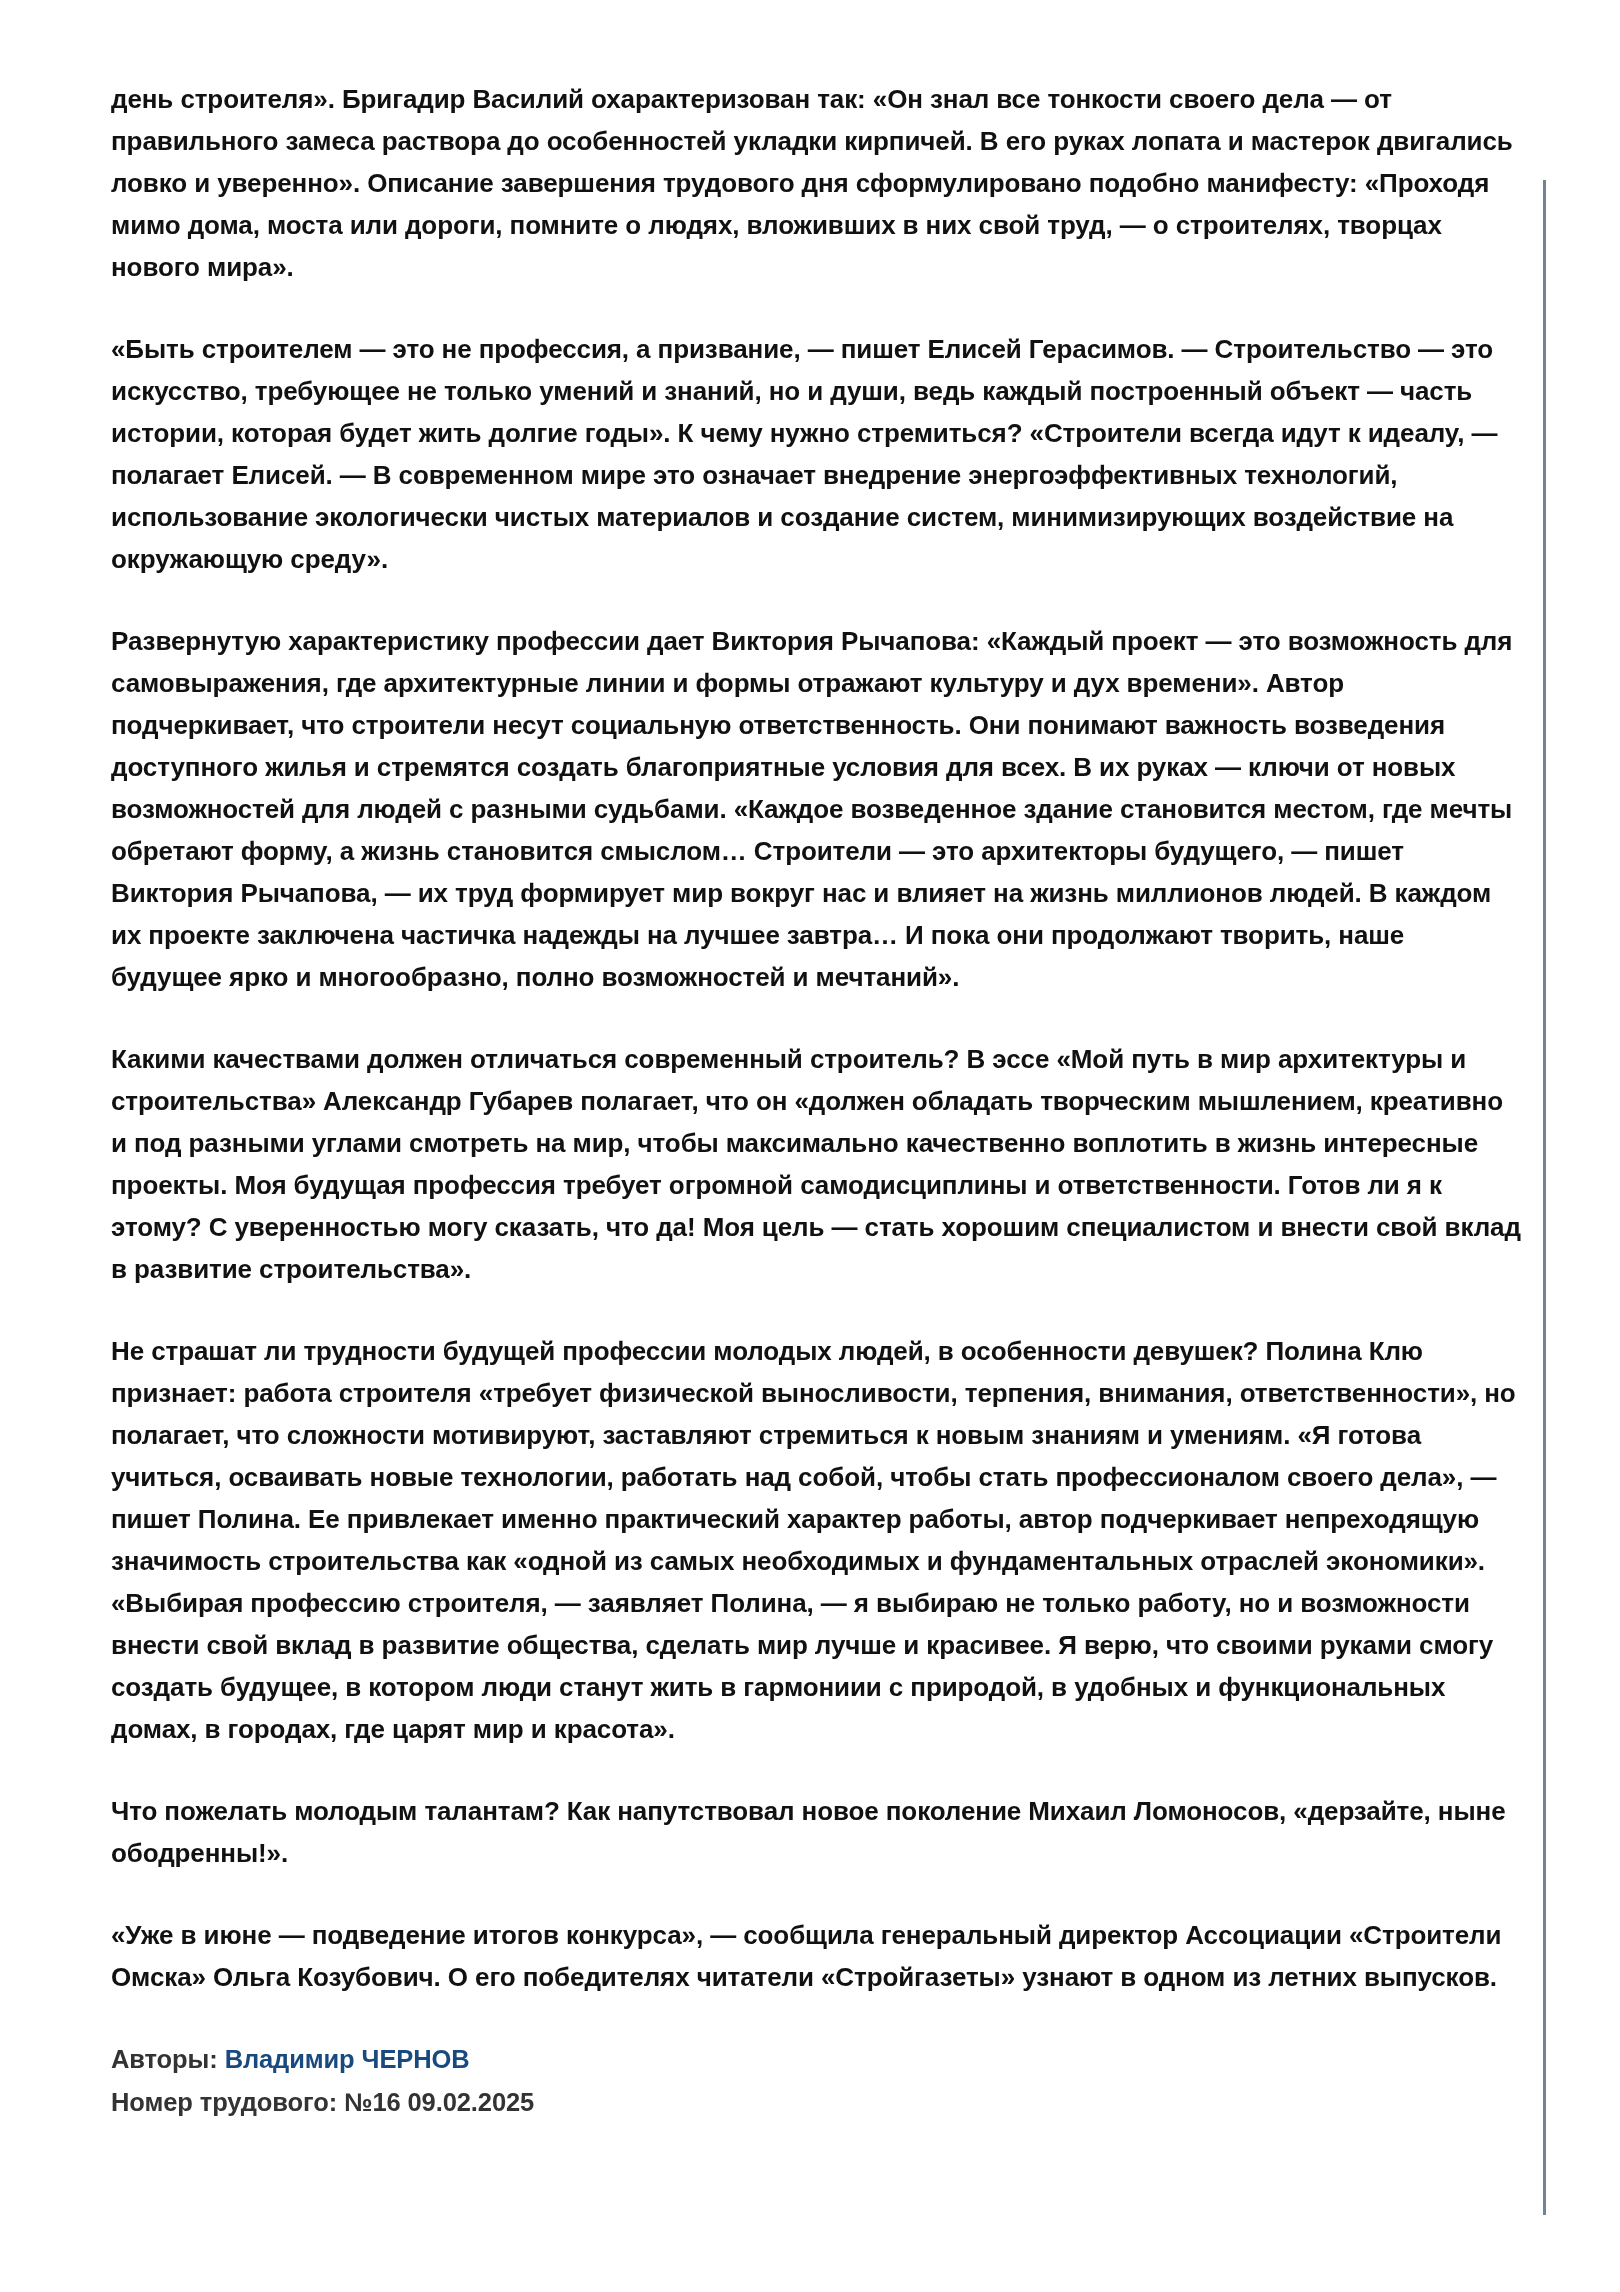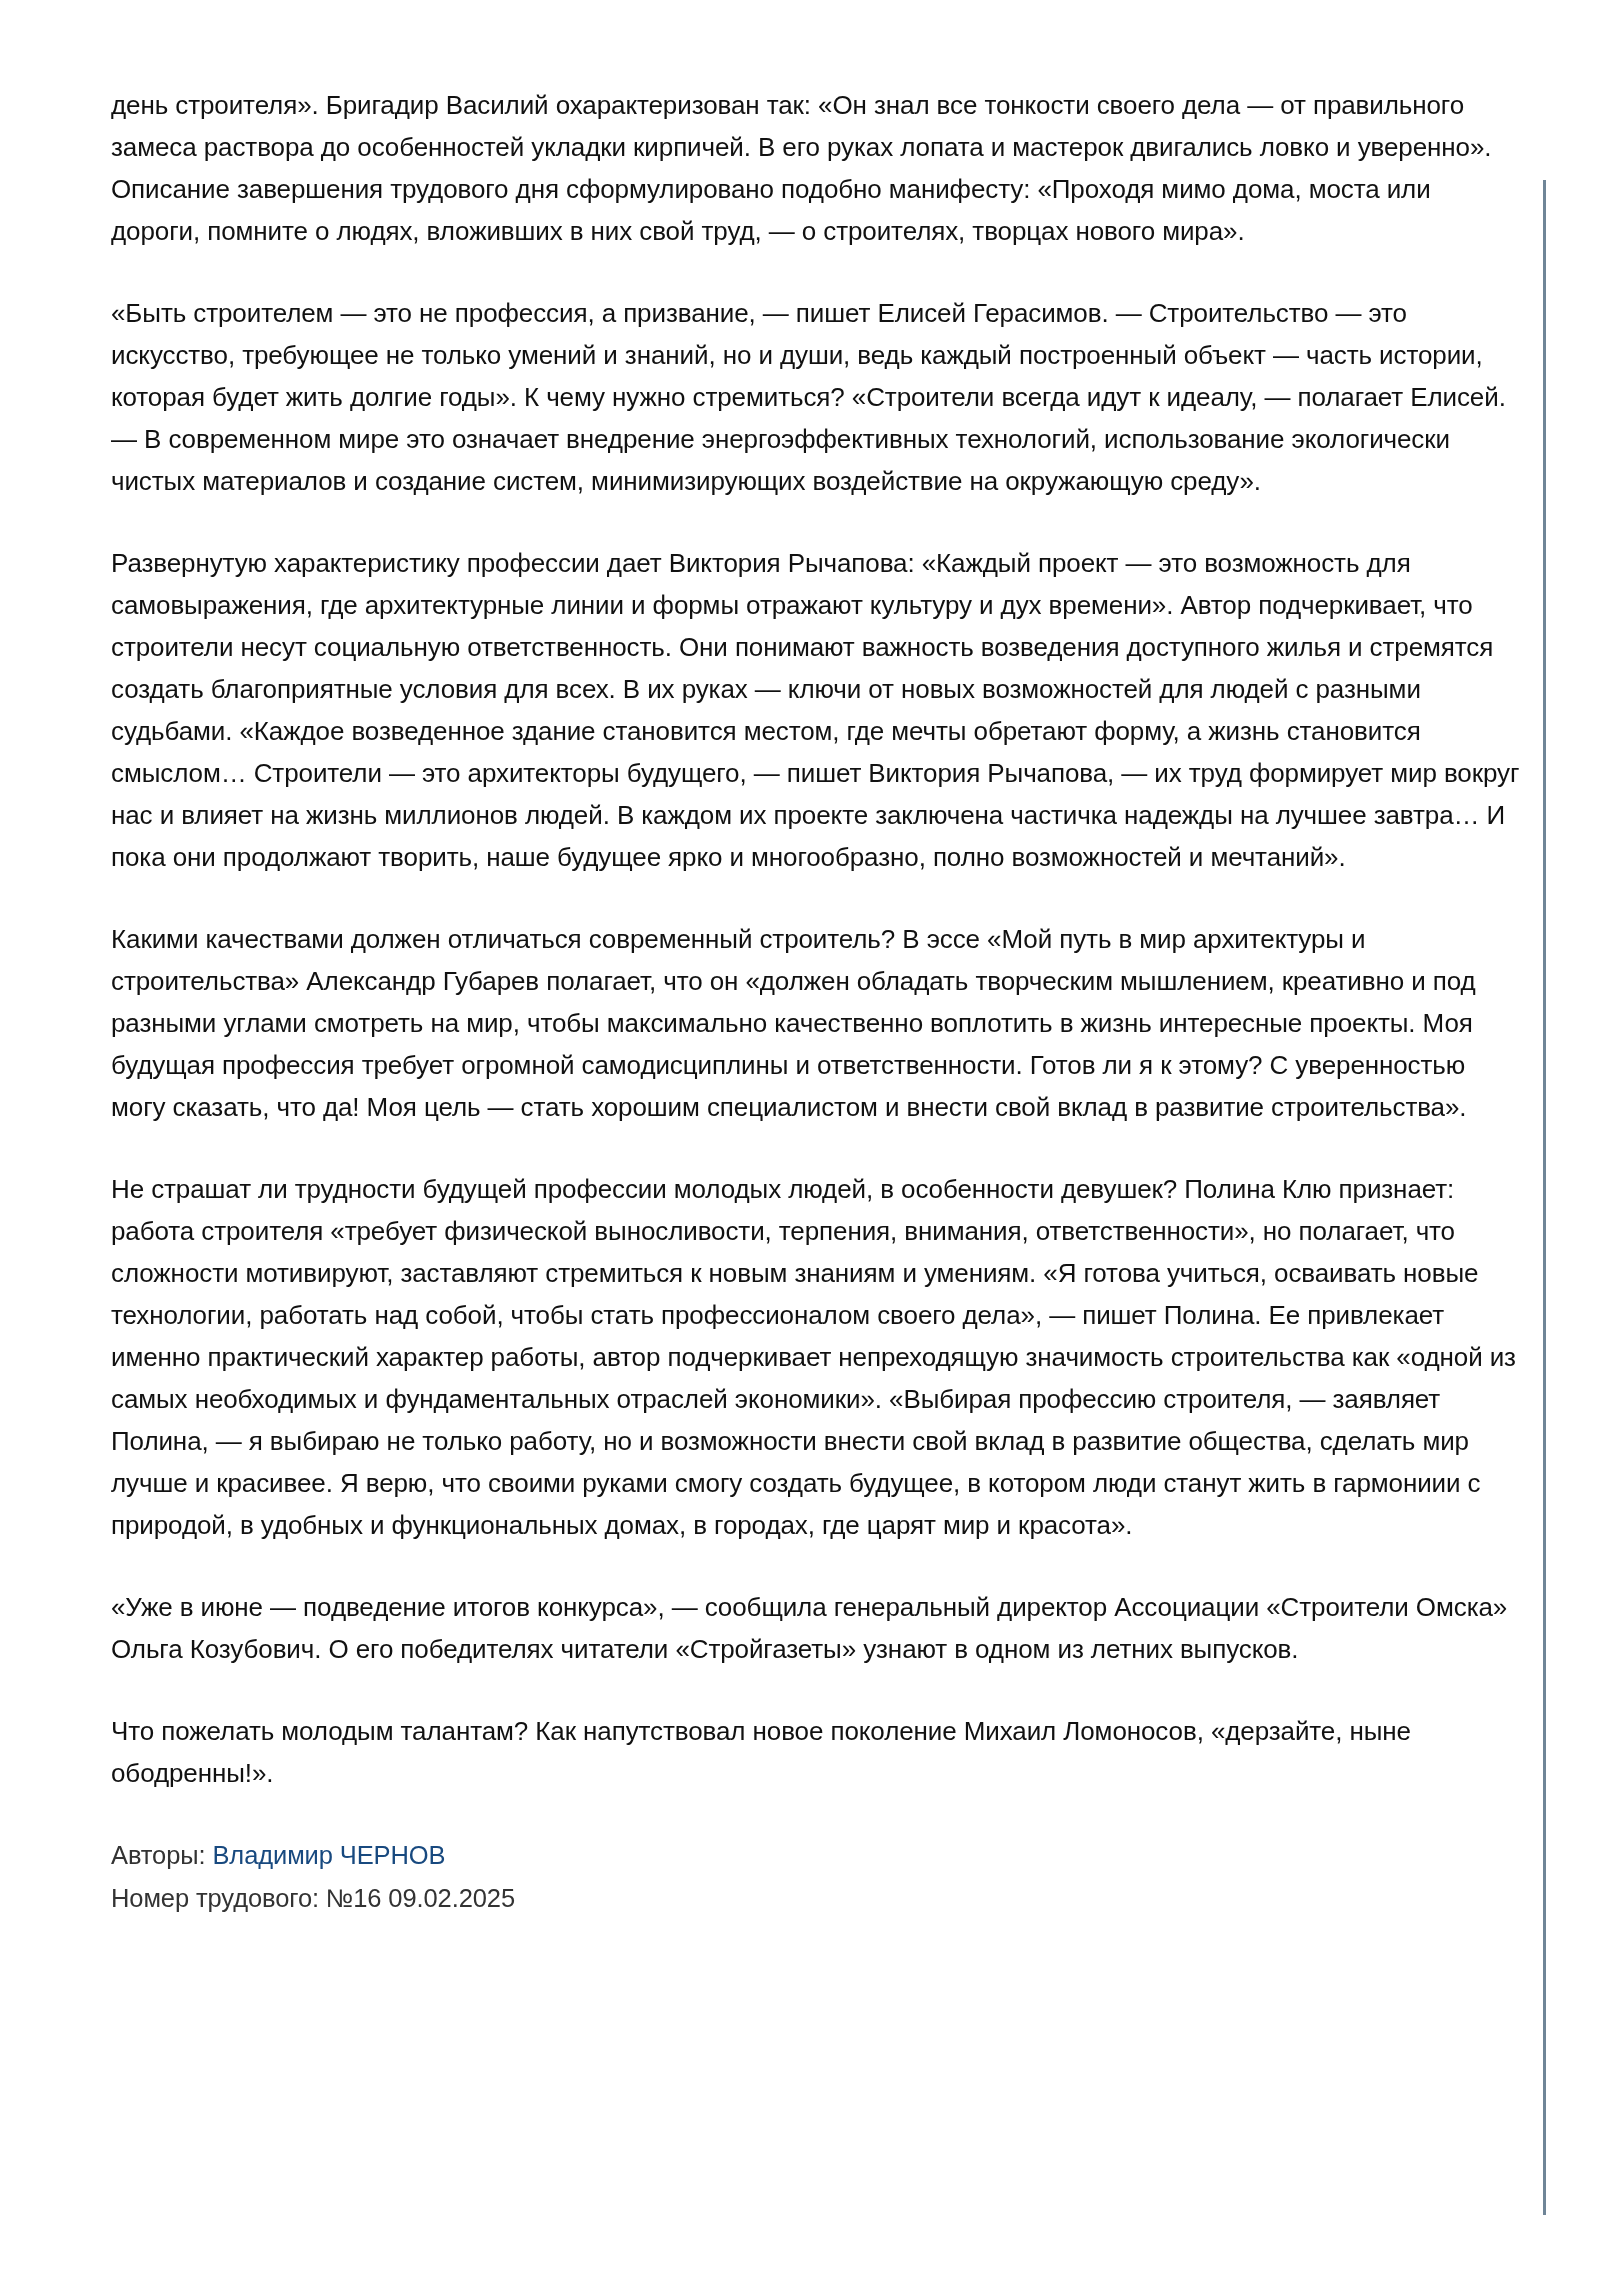--- a/index.html
+++ b/index.html
@@ -10,26 +10,27 @@
   body {
     width: 1620px;
     height: 2293px;
     position: relative;
     overflow: hidden;
     font-family: "Liberation Sans", sans-serif;
   }
   .article {
     position: absolute;
     left: 111px;
-    top: 84px;
+    top: 78px;
     width: 1411px;
     color: #111111;
     font-size: 26px;
     line-height: 42px;
     letter-spacing: -0.1px;
+    font-weight: bold;
   }
   .article p {
     margin: 0 0 40px 0;
     padding: 0;
   }
   .meta {
     margin-top: 12px;
     font-size: 25.5px;
     line-height: 43px;
     color: #333333;
@@ -49,22 +50,22 @@
 </style>
 </head>
 <body>
 
 <div class="article">
   <p>день строителя». Бригадир Василий охарактеризован так: «Он знал все тонкости своего дела — от правильного замеса раствора до особенностей укладки кирпичей. В его руках лопата и мастерок двигались ловко и уверенно». Описание завершения трудового дня сформулировано подобно манифесту: «Проходя мимо дома, моста или дороги, помните о людях, вложивших в них свой труд, — о строителях, творцах нового мира».</p>
   <p>«Быть строителем — это не профессия, а призвание, — пишет Елисей Герасимов. — Строительство — это искусство, требующее не только умений и знаний, но и души, ведь каждый построенный объект — часть истории, которая будет жить долгие годы». К чему нужно стремиться? «Строители всегда идут к идеалу, — полагает Елисей. — В современном мире это означает внедрение энергоэффективных технологий, использование экологически чистых материалов и создание систем, минимизирующих воздействие на окружающую среду».</p>
   <p>Развернутую характеристику профессии дает Виктория Рычапова: «Каждый проект — это возможность для самовыражения, где архитектурные линии и формы отражают культуру и дух времени». Автор подчеркивает, что строители несут социальную ответственность. Они понимают важность возведения доступного жилья и стремятся создать благоприятные условия для всех. В их руках — ключи от новых возможностей для людей с разными судьбами. «Каждое возведенное здание становится местом, где мечты обретают форму, а жизнь становится смыслом… Строители — это архитекторы будущего, — пишет Виктория Рычапова, — их труд формирует мир вокруг нас и влияет на жизнь миллионов людей. В каждом их проекте заключена частичка надежды на лучшее завтра… И пока они продолжают творить, наше будущее ярко и многообразно, полно возможностей и мечтаний».</p>
   <p>Какими качествами должен отличаться современный строитель? В эссе «Мой путь в мир архитектуры и строительства» Александр Губарев полагает, что он «должен обладать творческим мышлением, креативно и под разными углами смотреть на мир, чтобы максимально качественно воплотить в жизнь интересные проекты. Моя будущая профессия требует огромной самодисциплины и ответственности. Готов ли я к этому? С уверенностью могу сказать, что да! Моя цель — стать хорошим специалистом и внести свой вклад в развитие строительства».</p>
   <p>Не страшат ли трудности будущей профессии молодых людей, в особенности девушек? Полина Клю признает: работа строителя «требует физической выносливости, терпения, внимания, ответственности», но полагает, что сложности мотивируют, заставляют стремиться к новым знаниям и умениям. «Я готова учиться, осваивать новые технологии, работать над собой, чтобы стать профессионалом своего дела», — пишет Полина. Ее привлекает именно практический характер работы, автор подчеркивает непреходящую значимость строительства как «одной из самых необходимых и фундаментальных отраслей экономики». «Выбирая профессию строителя, — заявляет Полина, — я выбираю не только работу, но и возможности внести свой вклад в развитие общества, сделать мир лучше и красивее. Я верю, что своими руками смогу создать будущее, в котором люди станут жить в гармониии с природой, в удобных и функциональных домах, в городах, где царят мир и красота».</p>
+  <p>Что пожелать молодым талантам? Как напутствовал новое поколение Михаил Ломоносов, «дерзайте, ныне ободренны!».</p>
   <p>«Уже в июне — подведение итогов конкурса», — сообщила генеральный директор Ассоциации «Строители Омска» Ольга Козубович. О его победителях читатели «Стройгазеты» узнают в одном из летних выпусков.</p>
-  <p>Что пожелать молодым талантам? Как напутствовал новое поколение Михаил Ломоносов, «дерзайте, ныне ободренны!».</p>
 
   <div class="meta">
     <div>
       <span>Авторы: </span>
       <a class="author-link" href="#">Владимир ЧЕРНОВ</a>
     </div>
     <div>
       <span>Номер трудового: </span>
       <span>№16 09.02.2025</span>
     </div>

